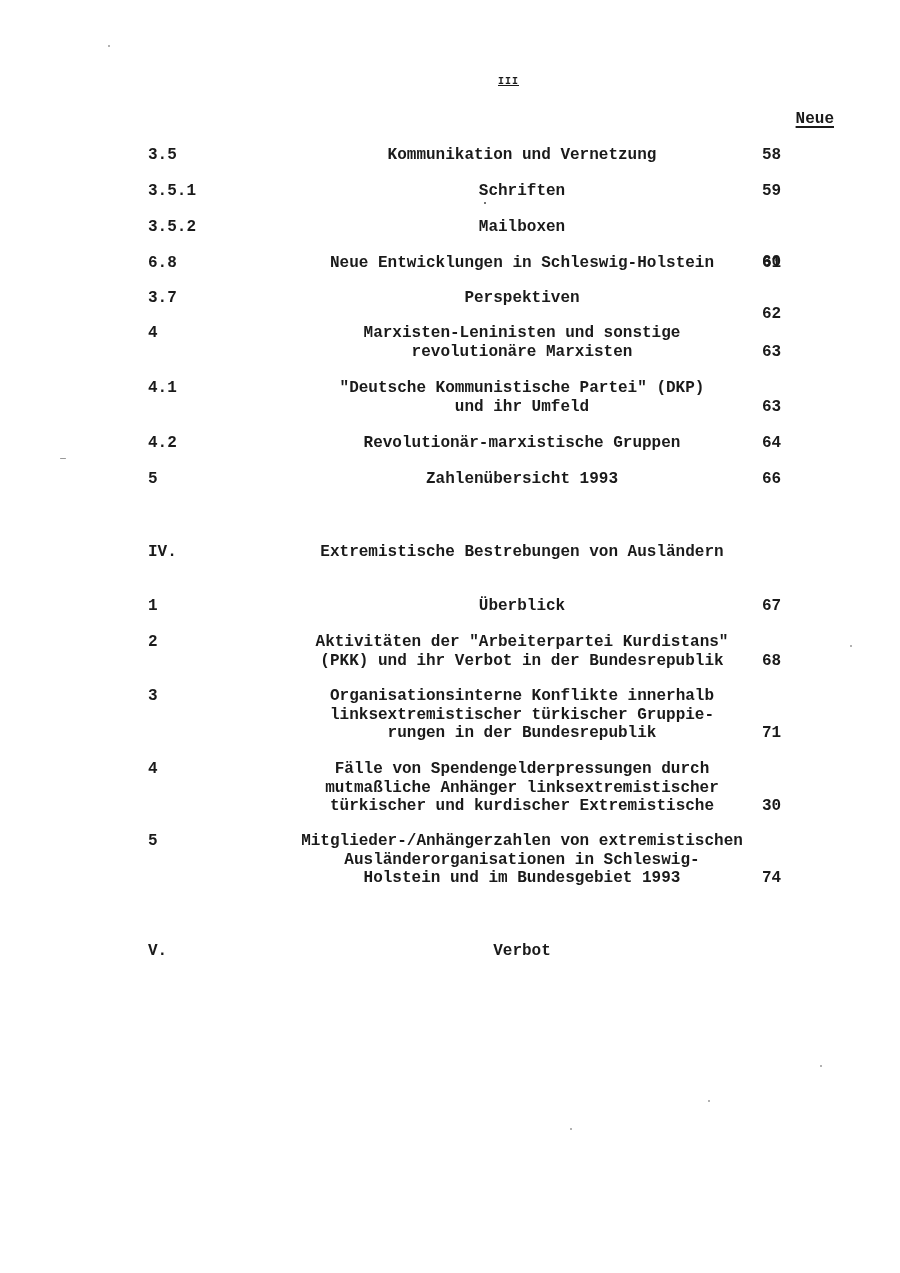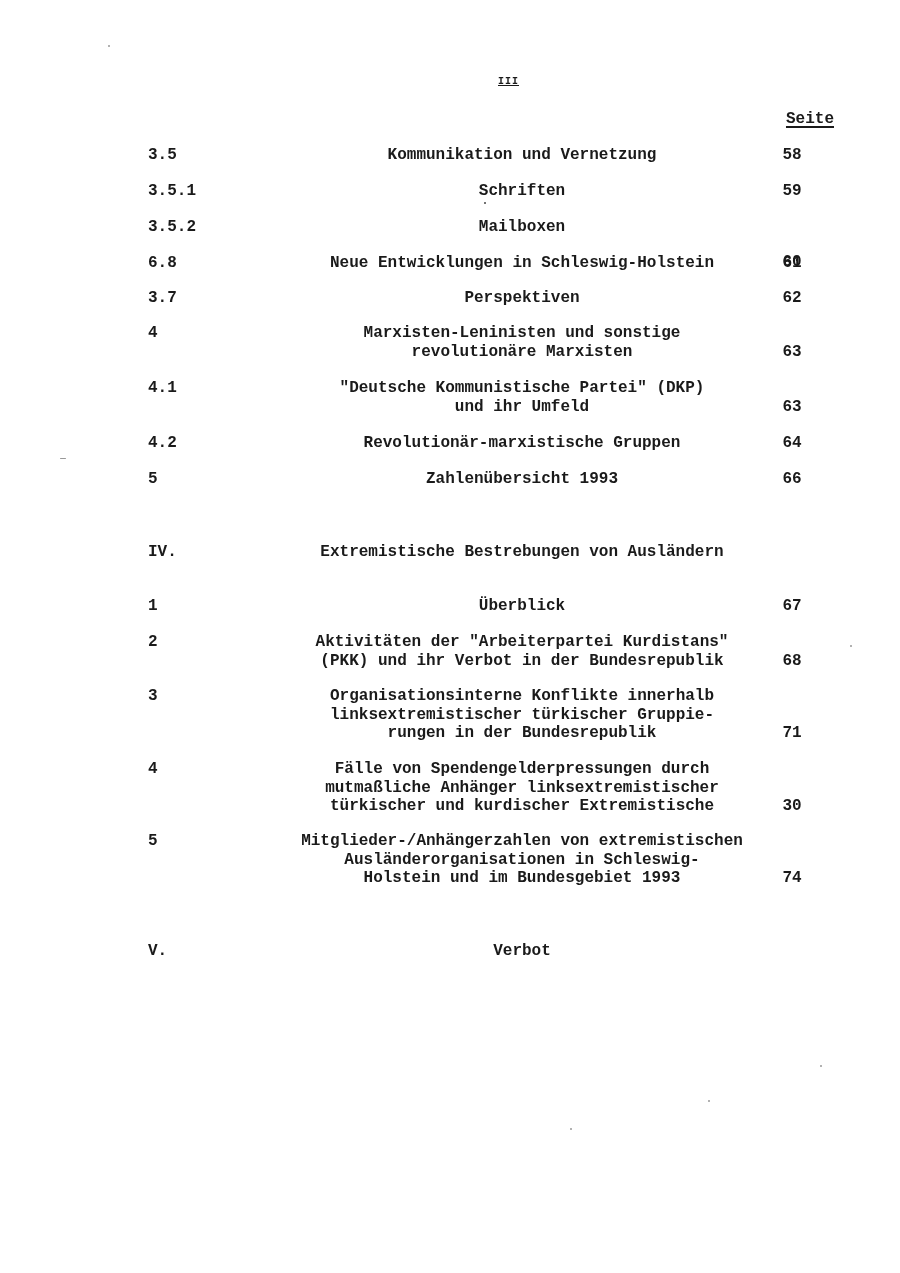--- a/index.html
+++ b/index.html
@@ -51,41 +51,41 @@
       top: 0;
       width: 530px;
       line-height: 18.5px;
       white-space: pre-line;
       text-align: center;
     }
     .toc-page {
       position: absolute;
       right: 78px;
       width: 60px;
-      text-align: center;
+      text-align: left;
     }
     .section-heading .toc-title {
       font-weight: bold;
     }
     .speck {
       position: absolute;
       width: 2px;
       height: 2px;
       background: #999;
       border-radius: 1px;
     }
   </style>
 </head>
 <body>
 
 <div>
 
   <div class="page-number">III</div>
 
-  <div class="seite-header">Seite</div>
+  <div class="seite-header">Neue</div>
 
   <div class="toc-entry" style="top:146px;">
     <span class="toc-num">3.5</span>
     <span class="toc-title">Kommunikation und Vernetzung</span>
     <span class="toc-page" style="top:0;">58</span>
   </div>
 
   <div class="toc-entry" style="top:182px;">
     <span class="toc-num">3.5.1</span>
     <span class="toc-title">Schriften</span>
@@ -100,21 +100,21 @@
 
   <div class="toc-entry" style="top:254px;">
     <span class="toc-num">6.8</span>
     <span class="toc-title">Neue Entwicklungen in Schleswig-Holstein</span>
     <span class="toc-page" style="top:0;">61</span>
   </div>
 
   <div class="toc-entry" style="top:289px;">
     <span class="toc-num">3.7</span>
     <span class="toc-title">Perspektiven</span>
-    <span class="toc-page" style="top:0;">62</span>
+    <span class="toc-page" style="top:16px;">62</span>
   </div>
 
   <div class="toc-entry" style="top:324px;">
     <span class="toc-num">4</span>
     <span class="toc-title">Marxisten-Leninisten und sonstige
 revolutionäre Marxisten</span>
     <span class="toc-page" style="top:19px;">63</span>
   </div>
 
   <div class="toc-entry" style="top:379px;">

